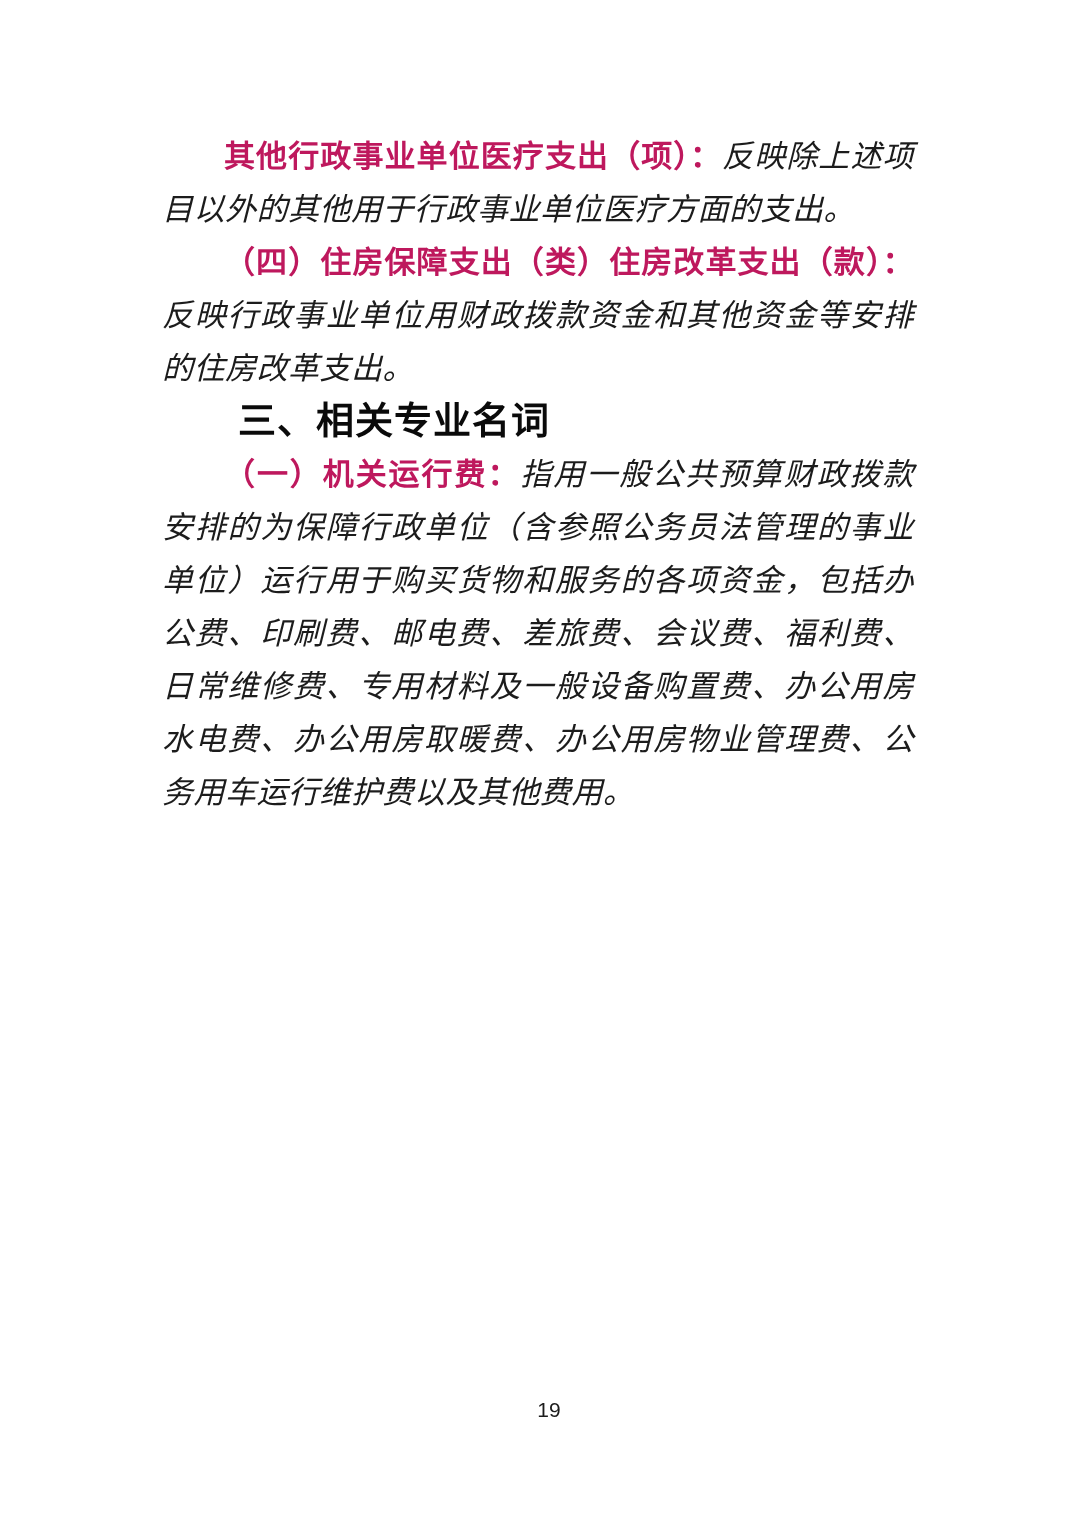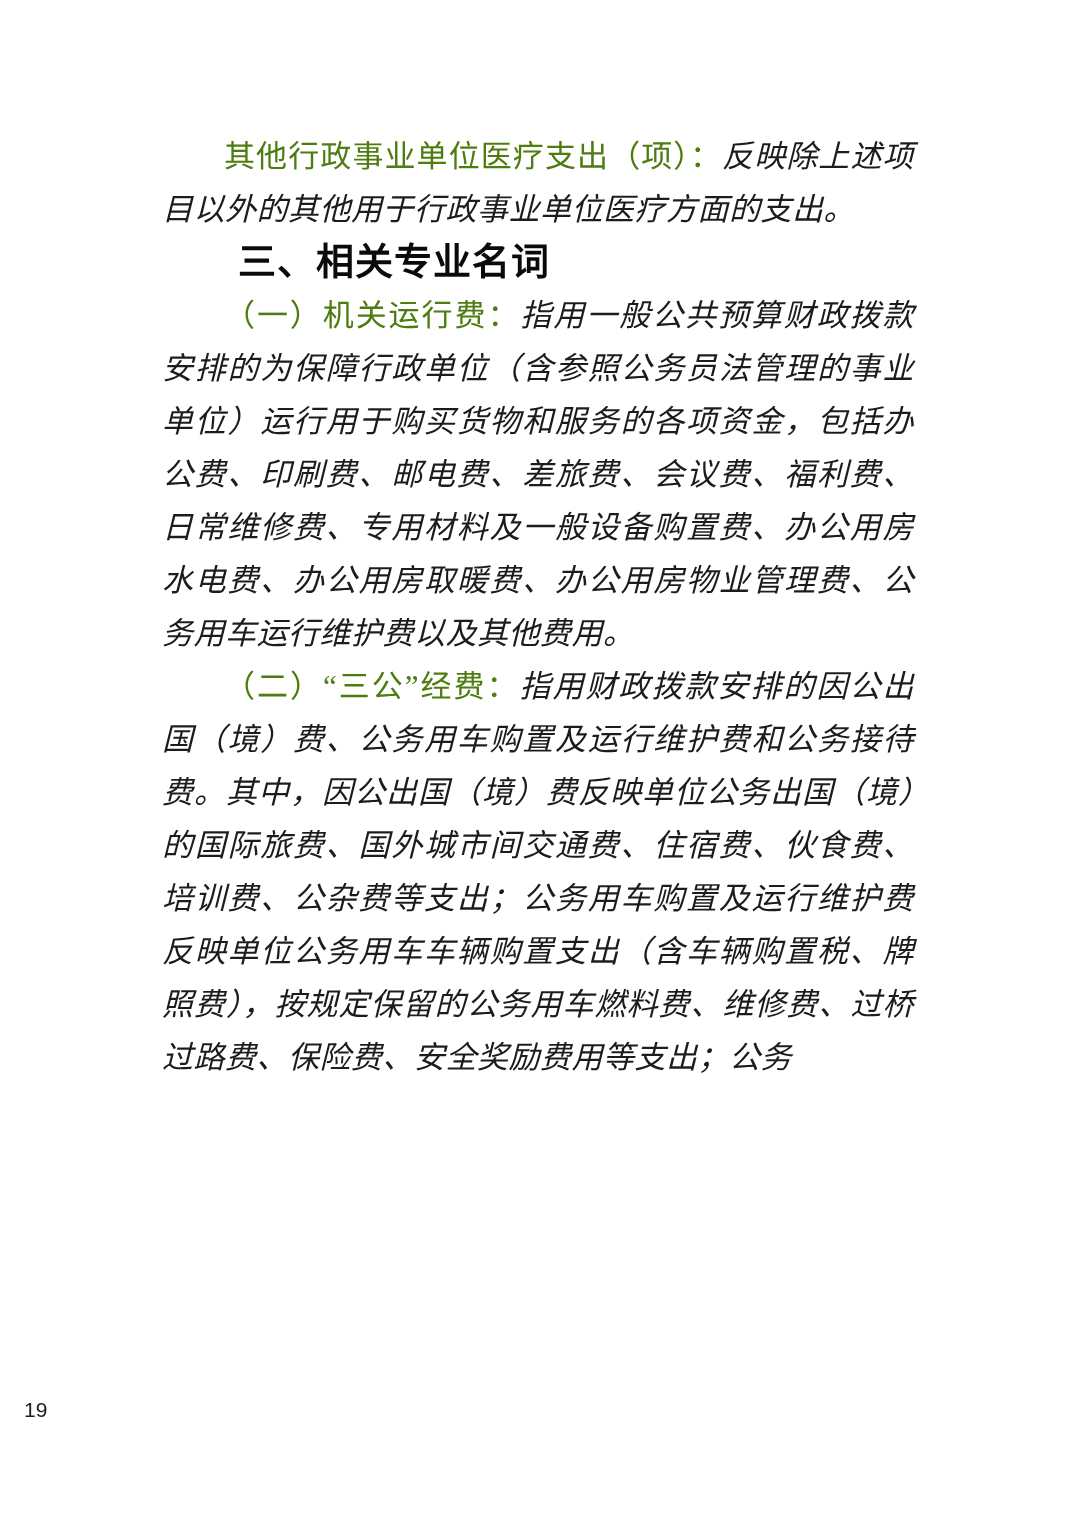--- a/index.html
+++ b/index.html
@@ -24,59 +24,60 @@
   }
   .para {
     font-size: 31px;
     line-height: 53px;
     text-align: justify;
     text-justify: inter-character;
     text-indent: 2em;
     letter-spacing: 0.5px;
   }
   .para .label {
-    font-weight: 400;
-    color: #4d7c0f;
+    font-weight: 700;
+    color: #be185d;
   }
   .para .body-text {
     font-weight: 400;
     font-style: italic;
   }
   .section-heading {
     font-family: "Liberation Sans", "DejaVu Sans", sans-serif;
     font-weight: 700;
     font-size: 38px;
     line-height: 53px;
     text-indent: 2em;
     color: #0a0a0a;
     letter-spacing: 1px;
   }
   .page-number {
     position: absolute;
     left: 0;
     top: 1398px;
     width: 100%;
+    text-align: center;
     font-family: "Liberation Sans", "DejaVu Sans", sans-serif;
     font-size: 21px;
     color: #1c1c1c;
     padding-left: 24px;
   }
 </style>
 </head>
 <body>
 
 <div class="page">
   <div class="content">
 
     <p class="para"><span class="label">其他行政事业单位医疗支出（项）：</span><span class="body-text">反映除上述项目以外的其他用于行政事业单位医疗方面的支出。</span></p>
 
+    <p class="para"><span class="label">（四）住房保障支出（类）住房改革支出（款）：</span><span class="body-text">反映行政事业单位用财政拨款资金和其他资金等安排的住房改革支出。</span></p>
 
 
     <h3 class="section-heading">三、相关专业名词</h3>
 
     <p class="para"><span class="label">（一）机关运行费：</span><span class="body-text">指用一般公共预算财政拨款安排的为保障行政单位（含参照公务员法管理的事业单位）运行用于购买货物和服务的各项资金，包括办公费、印刷费、邮电费、差旅费、会议费、福利费、日常维修费、专用材料及一般设备购置费、办公用房水电费、办公用房取暖费、办公用房物业管理费、公务用车运行维护费以及其他费用。</span></p>
 
-    <p class="para"><span class="label">（二）“三公”经费：</span><span class="body-text">指用财政拨款安排的因公出国（境）费、公务用车购置及运行维护费和公务接待费。其中，因公出国（境）费反映单位公务出国（境）的国际旅费、国外城市间交通费、住宿费、伙食费、培训费、公杂费等支出；公务用车购置及运行维护费反映单位公务用车车辆购置支出（含车辆购置税、牌照费），按规定保留的公务用车燃料费、维修费、过桥过路费、保险费、安全奖励费用等支出；公务</span></p>
 
   </div>
 
   <div class="page-number">19</div>
 </div>
 
 </body></html>

